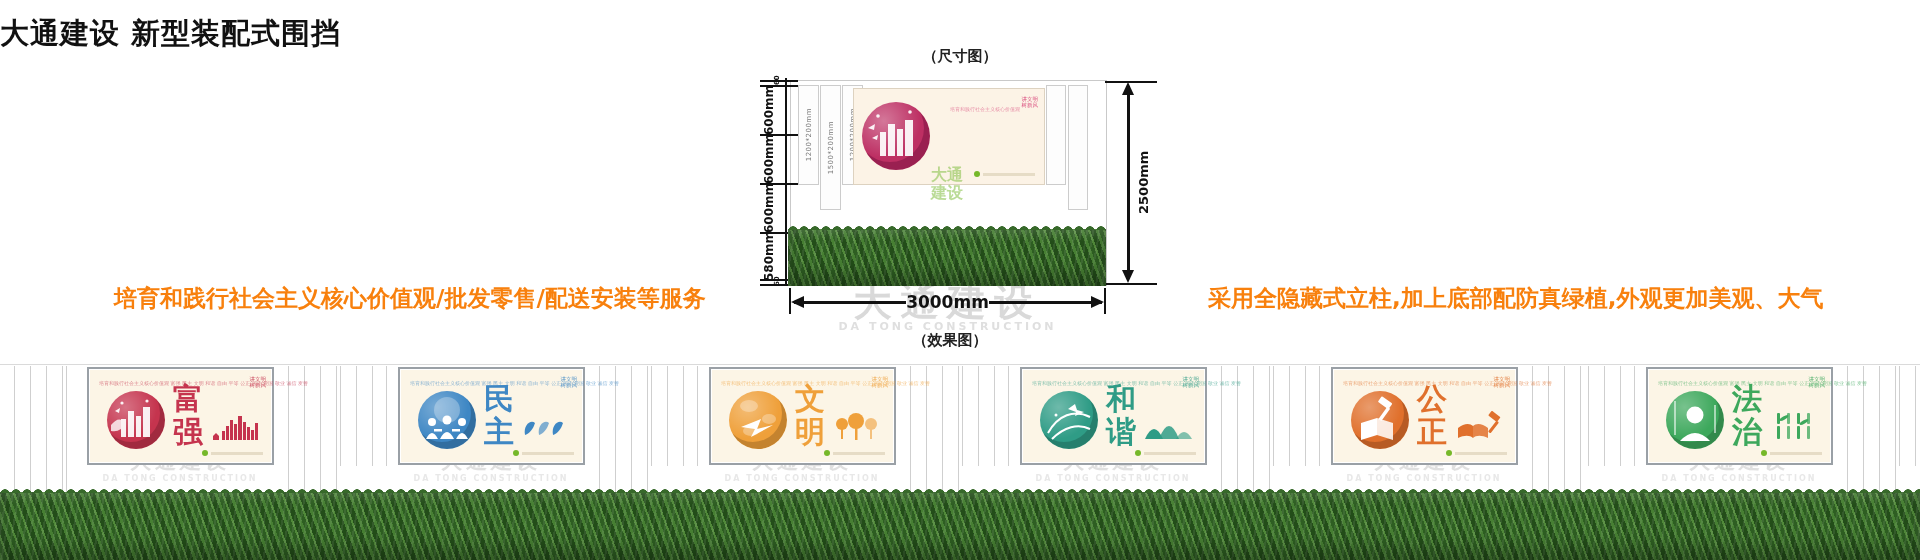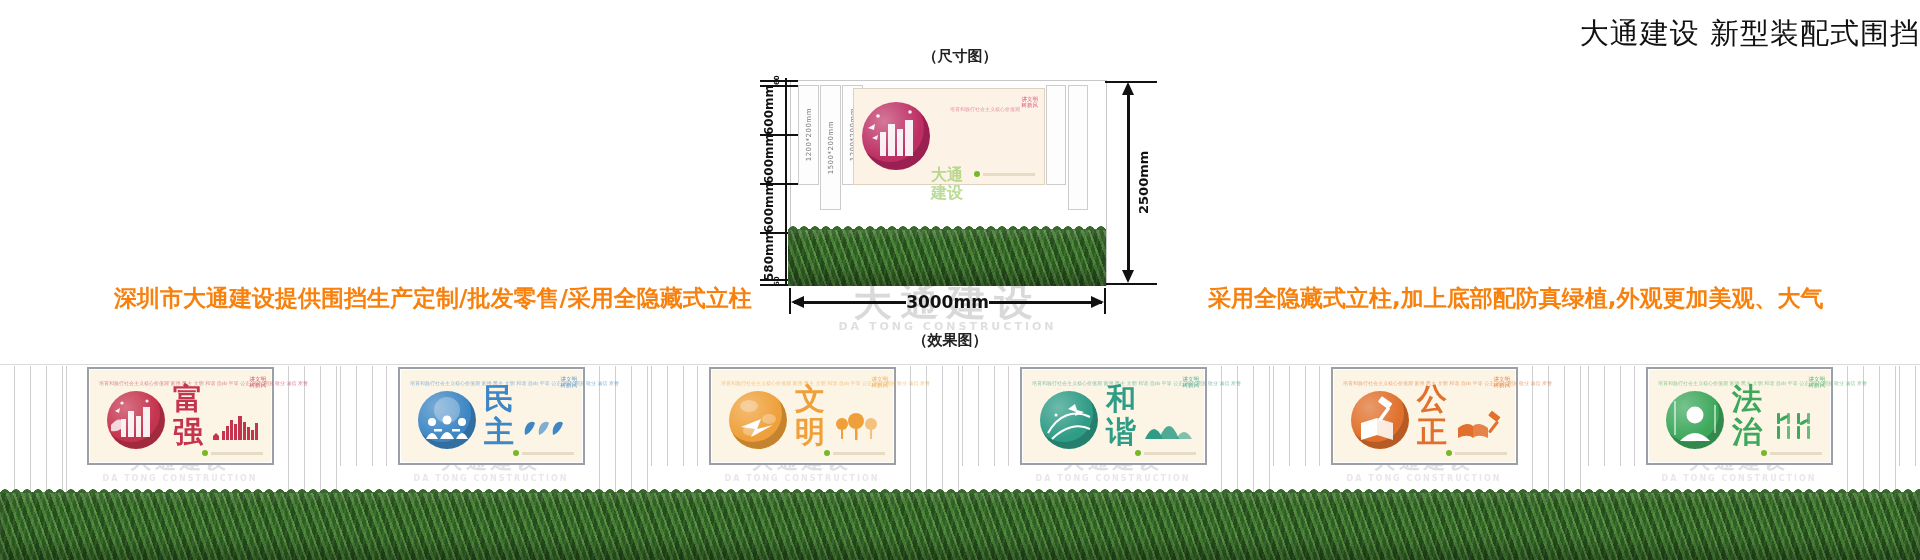--- a/index.html
+++ b/index.html
@@ -1,21 +1,21 @@
 <!DOCTYPE html>
 <html><head>
 <meta charset="utf-8">
 <style>
   html,body{margin:0;padding:0;}
   body{width:1920px;height:560px;position:relative;background:#fff;overflow:hidden;
        font-family:"DejaVu Sans","Liberation Sans",sans-serif;}
   .abs{position:absolute;}
 
   
-  .main-title{left:0;right:0;top:14px;text-align:right;font-size:29px;font-weight:normal;color:#111;letter-spacing:1px;}
+  .main-title{left:0;right:0;top:14px;text-align:left;font-size:29px;font-weight:bold;color:#111;letter-spacing:1px;}
   .sub-title{left:0;right:0;top:47px;text-align:center;font-size:15px;font-weight:bold;color:#222;}
   .effect-title{left:880px;top:331px;width:140px;text-align:center;font-size:15px;font-weight:bold;color:#222;z-index:4;}
 
   
   .note{top:283px;font-size:23px;font-weight:bold;color:#f8800d;white-space:nowrap;}
   .note-left{left:114px;}
   .note-right{left:1186px;margin-left:22px;}
 
   
   .fence-box{left:790px;top:80px;width:315px;height:204px;background:#fff;border:1px solid #c9c9c9;z-index:1;}
@@ -88,21 +88,21 @@
   .p-corner{color:var(--pc);}
 
   .hedge-main{left:0;top:492px;width:1920px;height:68px;z-index:3;}
 </style>
 </head>
 <body>
 
 <div class="abs main-title">大通建设 新型装配式围挡</div>
 <div class="abs sub-title">（尺寸图）</div>
 
-<div class="abs note note-left">深圳市大通建设提供围挡生产定制/批发零售/采用全隐藏式立柱</div>
+<div class="abs note note-left">培育和践行社会主义核心价值观/批发零售/配送安装等服务</div>
 <div class="abs note note-right">采用全隐藏式立柱,加上底部配防真绿植,外观更加美观、大气</div>
 
 <div class="abs fence-box"></div>
 
 <div class="post" style="left:798px;top:85px;width:19px;height:98px;">
   <span class="post-label">1200*200mm</span>
   </div>
 <div class="post" style="left:820px;top:85px;width:19px;height:123px;">
   <span class="post-label">1500*200mm</span>
   </div>

